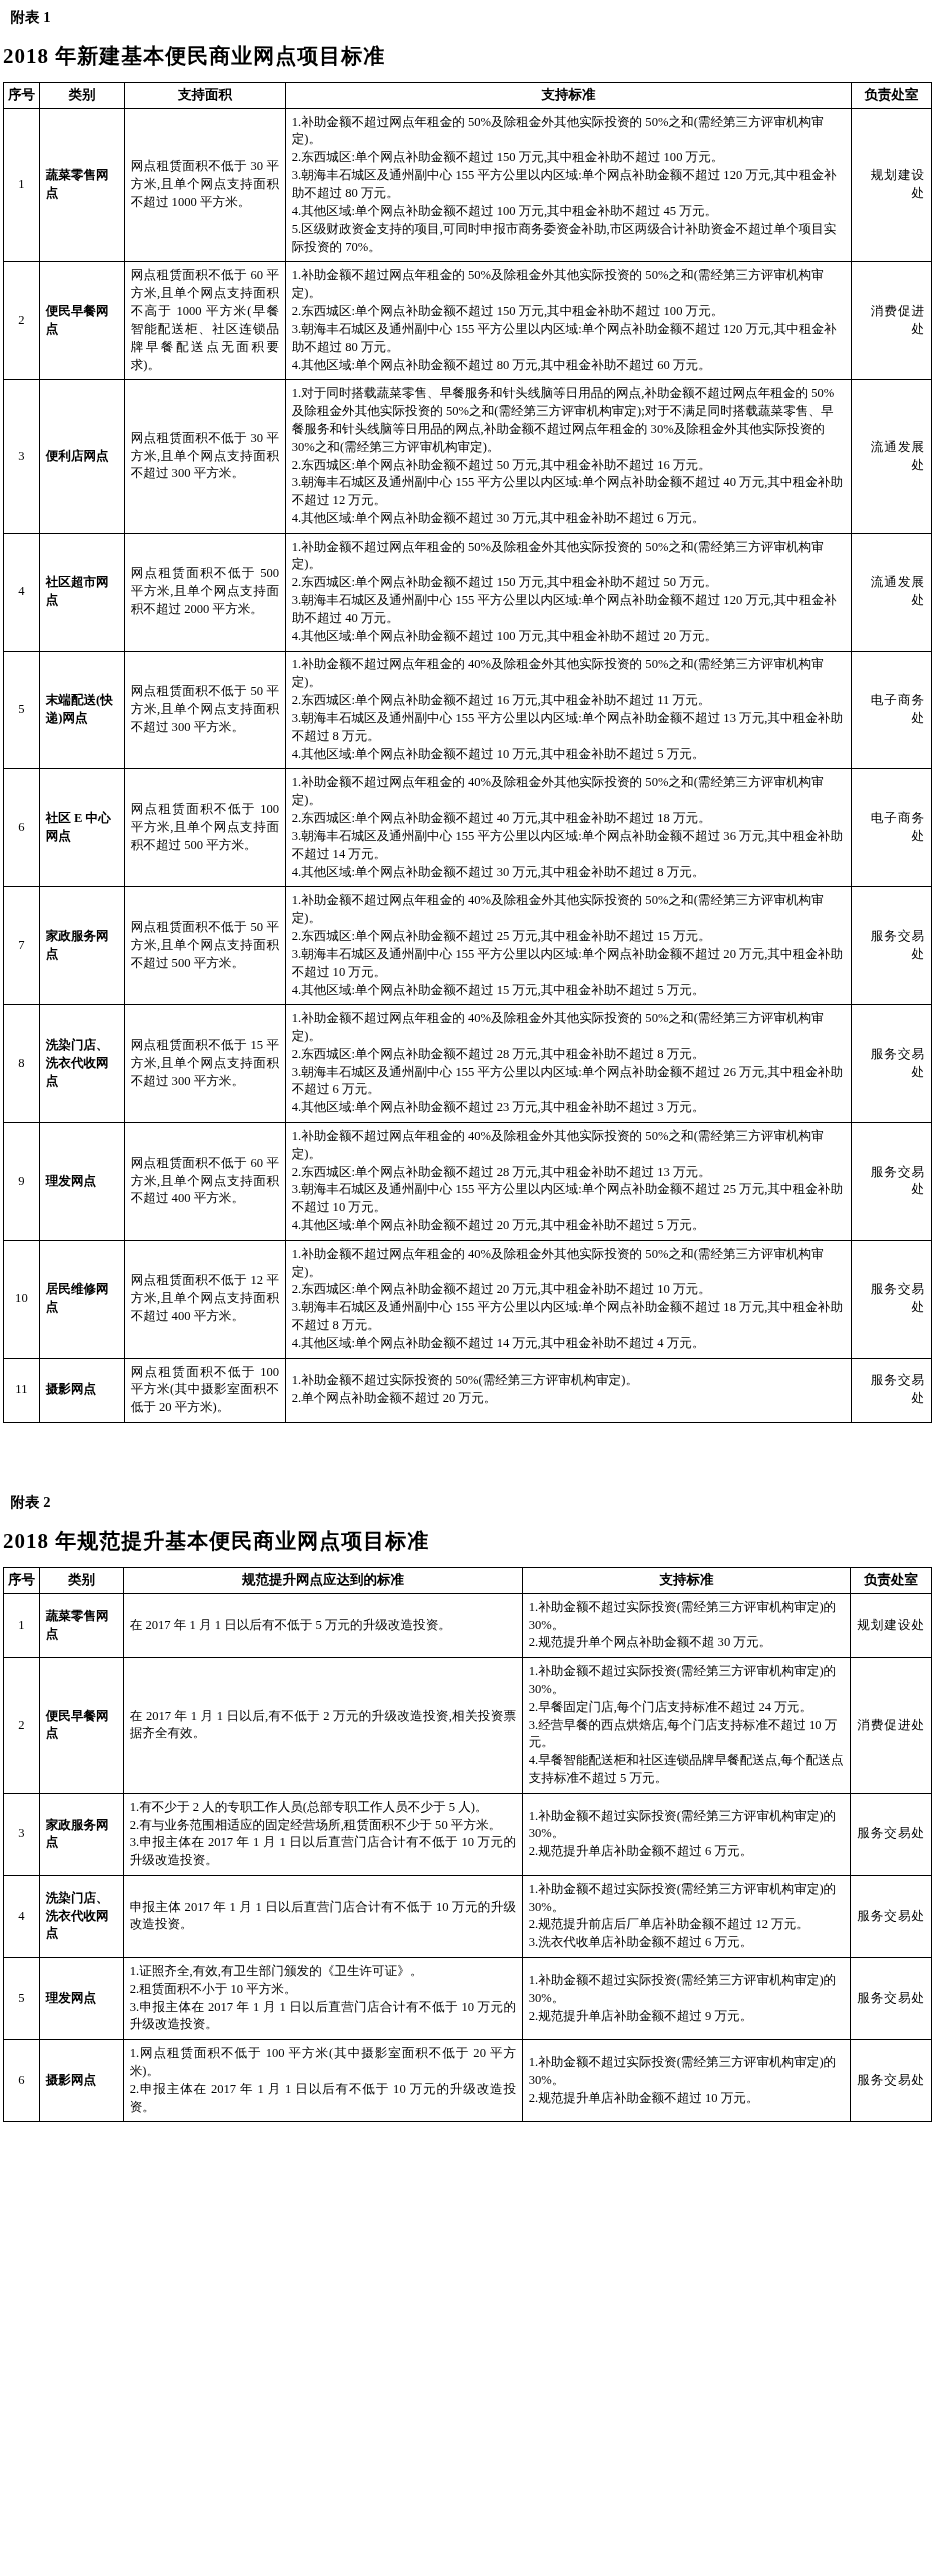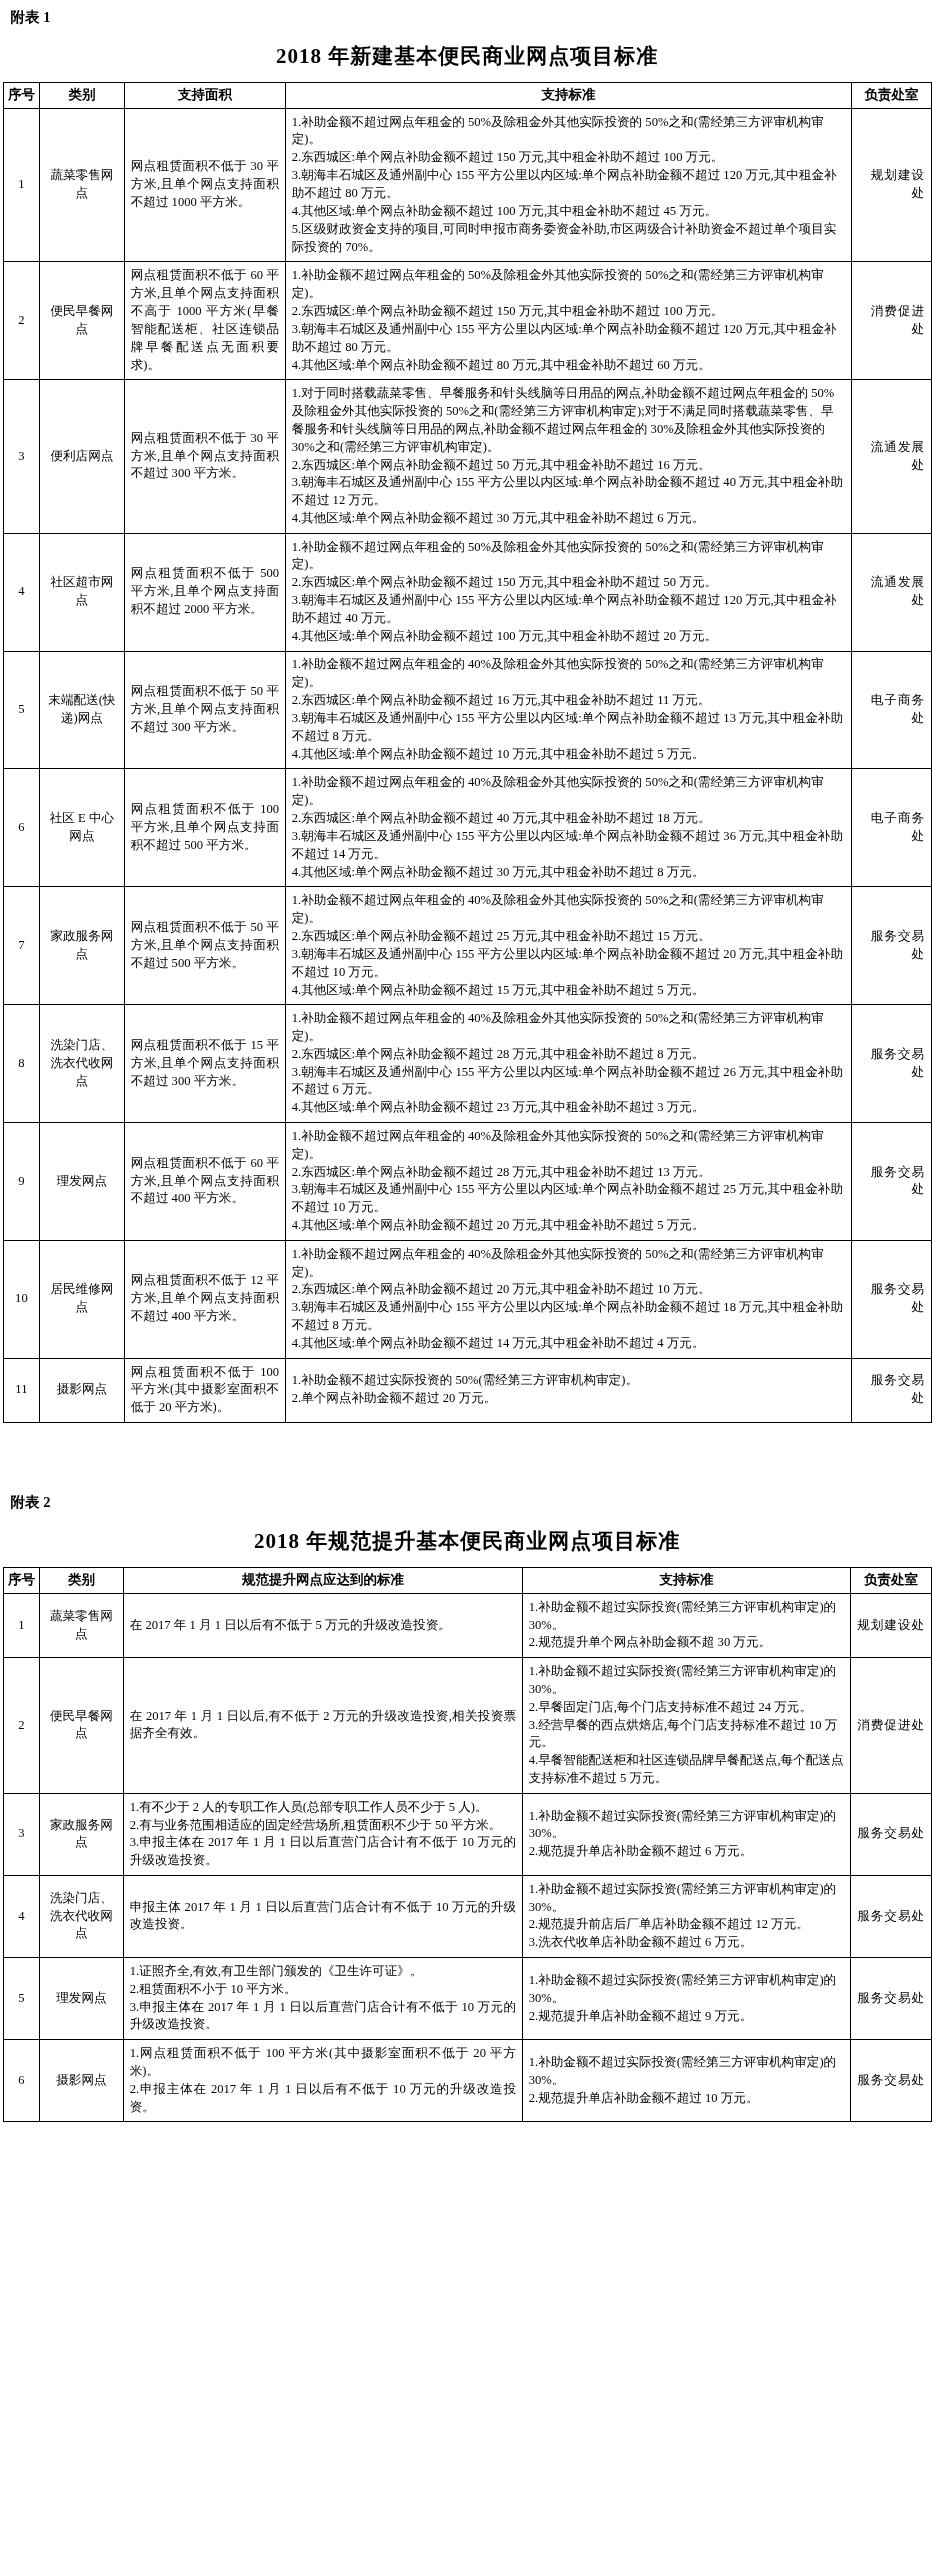--- a/index.html
+++ b/index.html
@@ -10,21 +10,20 @@
     color: #000000;
     font-family: "Liberation Serif", "DejaVu Serif", serif;
   }
   .sheet { padding: 3.9px 2.9px 9.7px 2.9px; }
   .attach-label {
     font-weight: 700;
     font-size: 14.5px;
     margin: 3.9px 0 0 7.7px;
   }
   .table-title {
-    text-align: center;
     font-weight: 700;
     font-size: 21px;
     letter-spacing: 1px;
     margin: 15.4px 0 11.6px 0;
   }
   table.t {
     border-collapse: collapse;
     width: 928px;
     table-layout: fixed;
   }
@@ -41,21 +40,21 @@
     height: 26px;
     padding: 1px;
   }
   .t td {
     font-size: 12.6px;
     line-height: 1.42;
     vertical-align: middle;
     padding: 4.8px 5.8px;
   }
   .c-no   { text-align: center; padding: 1.9px; }
-  .c-cat  { text-align: center; font-weight: 400; padding: 1.9px 3.9px; }
+  .c-cat  { text-align: left; font-weight: 700; padding: 1.9px 3.9px; }
   .c-area {
     text-align: justify;
     white-space: pre-line;
     padding: 3.9px 6.8px;
   }
   .c-std  {
     text-align: left;
     white-space: pre-line;
     padding: 5.8px 7.7px;
     margin-top: 48px;

